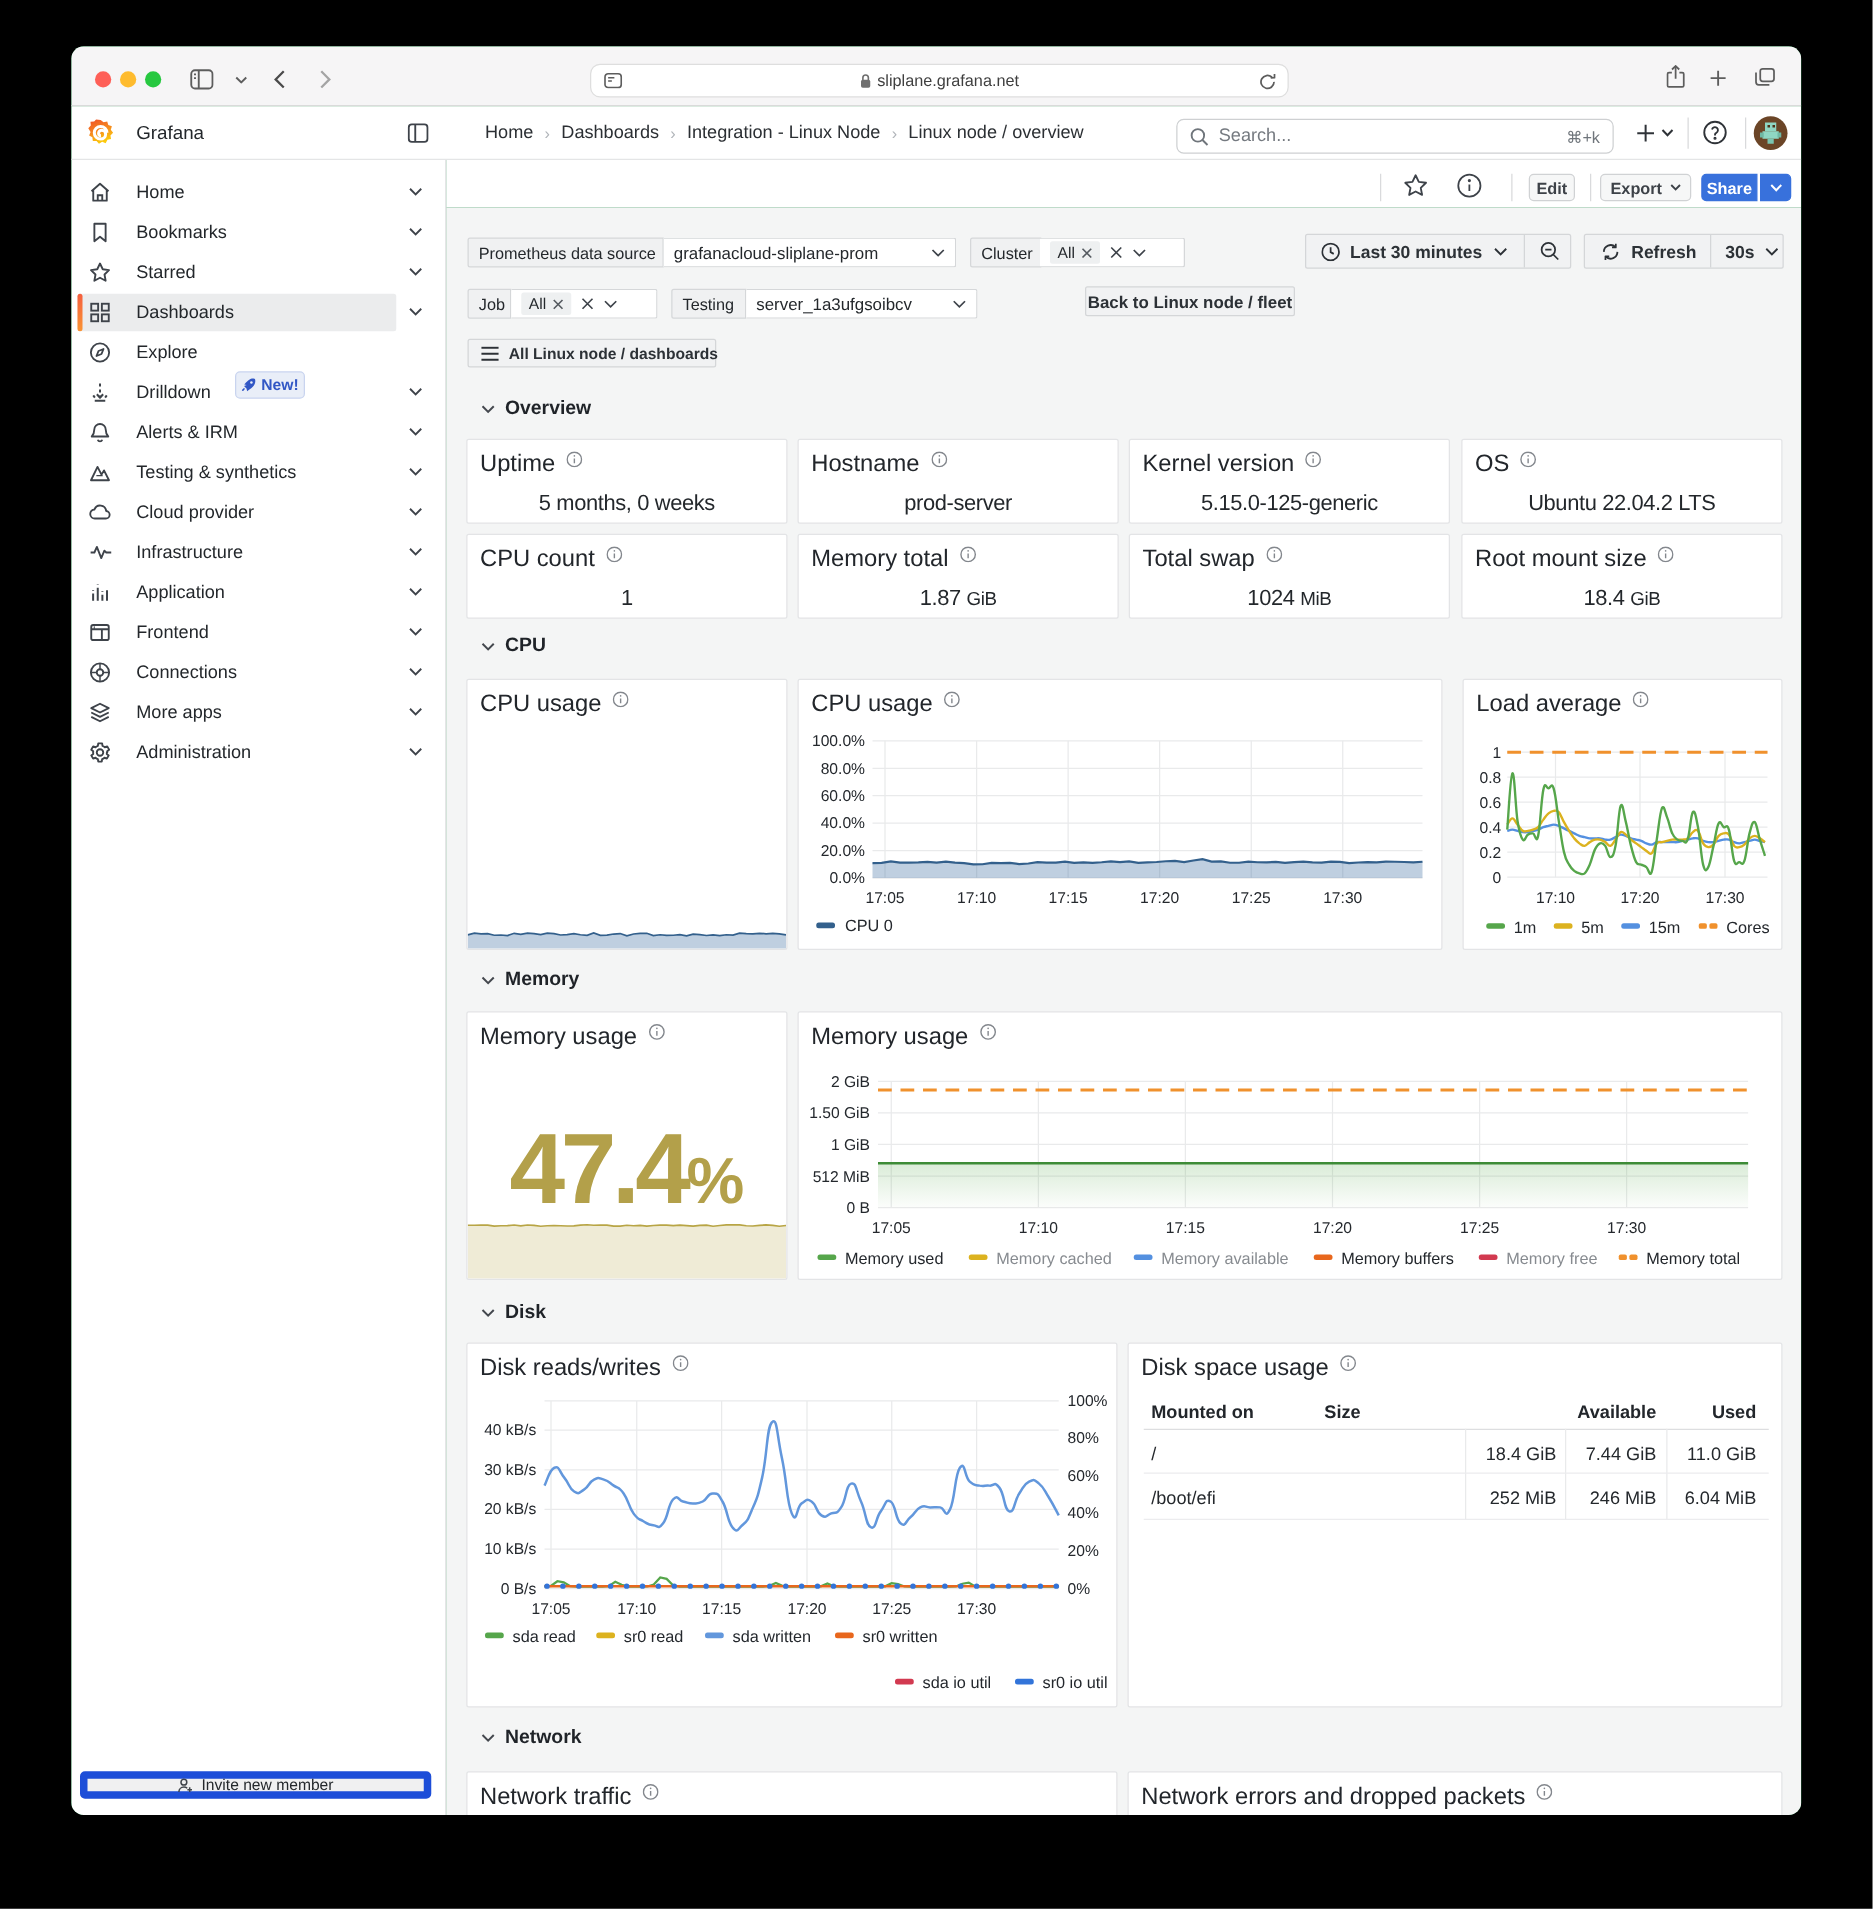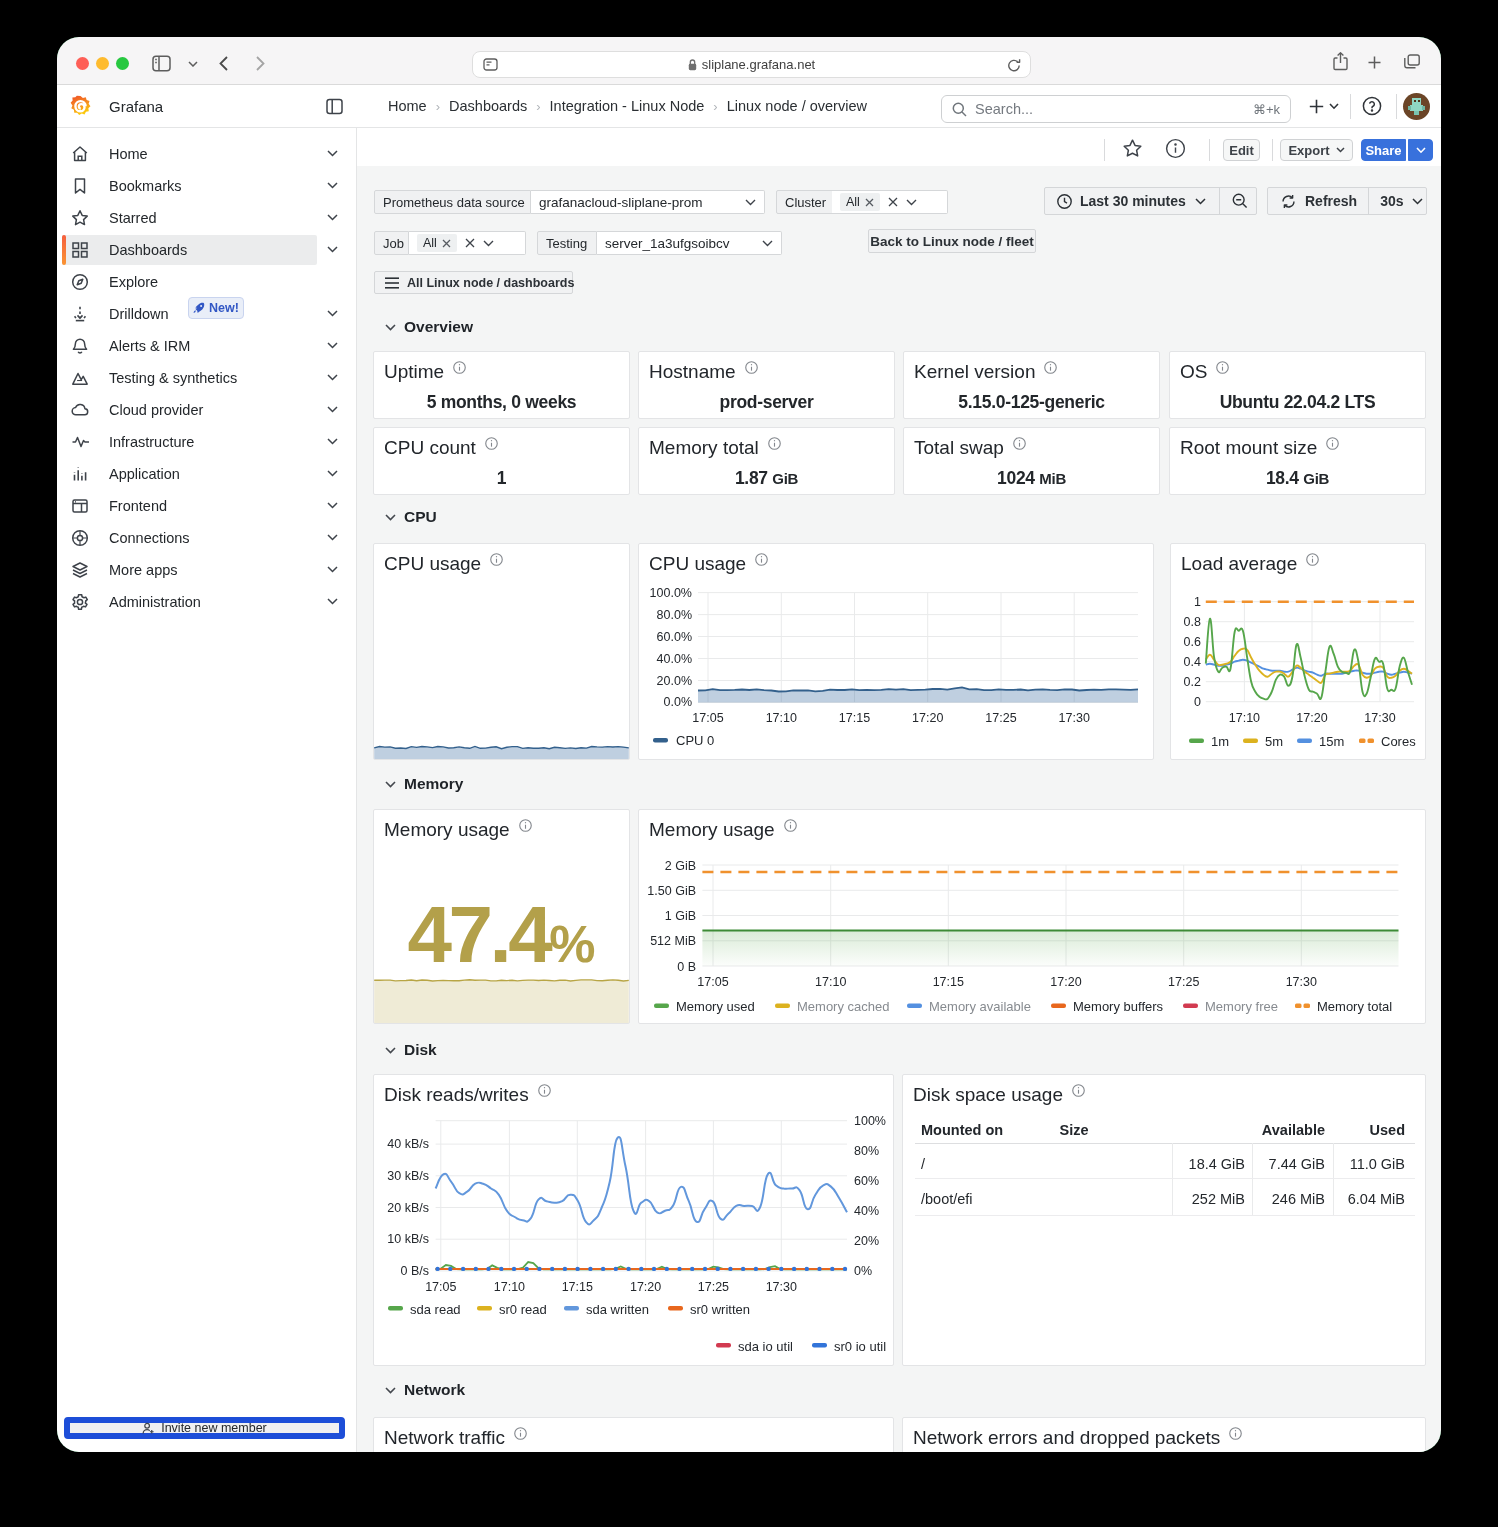--- a/index.html
+++ b/index.html
@@ -1,16 +1,16 @@
 <!DOCTYPE html>
 <html><head><meta charset="utf-8">
 <style>
 *{margin:0;padding:0;box-sizing:border-box}
 body{width:1498px;height:1527px;background:#000;font-family:"Liberation Sans",sans-serif;position:relative;overflow:hidden}
-#win{position:absolute;left:57px;top:37px;width:1384px;height:1415px;border-radius:22px;overflow:hidden;background:#15803d}
+#win{position:absolute;left:57px;top:37px;width:1384px;height:1415px;border-radius:10px;overflow:hidden;background:#15803d}
 .abs{position:absolute}
 
 #tb{position:absolute;left:0;top:0;width:100%;height:48px;background:#f6f5f6;border-bottom:1px solid #dadada}
 .tl{position:absolute;top:20px;width:13px;height:13px;border-radius:50%}
 .addr{position:absolute;left:415px;top:14px;width:559px;height:27px;background:#fff;border:1px solid #dedede;border-radius:8px}
 .addr-txt{position:absolute;left:0;right:0;top:0;bottom:0;display:flex;align-items:center;justify-content:center;font-size:13px;color:#3f3f3f;gap:5px}
 .sic{position:absolute;color:#5d5d5d}
 
 #ghead{position:absolute;left:0;top:48px;width:100%;height:43px;background:#fff;border-bottom:1px solid #e4e5e6}
 #crumbs{position:absolute;left:331px;top:0;height:42px;display:flex;align-items:center;gap:9px;font-size:14.5px;color:#2b2f33}
@@ -28,21 +28,21 @@
 .nav .lb{position:absolute;left:52px;font-size:14.5px;color:#23272b}
 .nav .ch{position:absolute;left:270px;color:#3e434a}
 .selbg{position:absolute;left:5px;width:255px;height:30px;background:#ebeced;border-radius:2px}
 .selbar{position:absolute;left:5px;width:4px;height:30px;background:linear-gradient(#f55f3e,#fa9433);border-radius:2px}
 
 .panel{position:absolute;background:#fff;border:1px solid #e3e4e6;border-radius:2px}
 .ptitle{position:absolute;left:10px;top:9px;font-size:19px;font-weight:400;color:#22262b;display:flex;gap:9px}
 .info{width:13px;height:13px;color:#83878d}
 .shead{position:absolute;font-size:15.5px;font-weight:700;color:#1f2328;display:flex;align-items:center;gap:8px}
 .shead svg{color:#44484e}
-.statv{position:absolute;left:0;width:100%;text-align:center;font-weight:700;color:#23272b}
+.statv{position:absolute;left:0;width:100%;text-align:center;font-weight:400;color:#23272b}
 
 .flabel{position:absolute;height:24px;background:#f0f1f2;border:1px solid #d5d7d9;border-radius:2px 0 0 2px;display:flex;align-items:center;padding:0 8px;font-size:13px;color:#24282c;font-weight:500;white-space:nowrap}
 .fval{position:absolute;height:24px;background:#fff;border:1px solid #d5d7d9;border-left:none;border-radius:0 2px 2px 0;display:flex;align-items:center;padding:0 8px;font-size:13.5px;color:#24282c;white-space:nowrap}
 .chip{background:#eef0f1;border-radius:2px;padding:2px 6px;font-size:12.5px;display:flex;align-items:center;gap:5px;color:#24282c}
 .gbtn{position:absolute;height:28px;background:#f1f2f3;border:1px solid #d4d6d8;border-radius:2px;display:flex;align-items:center;font-size:14px;font-weight:700;color:#2c3136;white-space:nowrap}
 </style></head>
 <body>
 <div id="win">
 
 <div id="tb">

